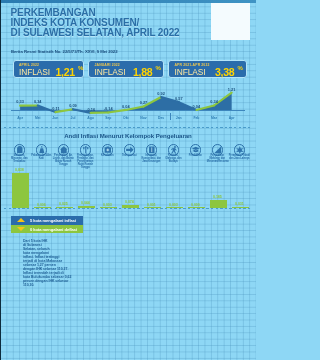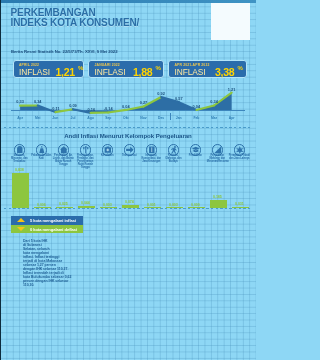--- a/index.html
+++ b/index.html
@@ -58,20 +58,21 @@
 <body>
 
 <div id="page">
   <div class="grid"></div>
   <div class="topband"></div>
   <div class="leftbar"></div>
 
   <div id="title">
     <div>PERKEMBANGAN</div>
     <div>INDEKS KOTA KONSUMEN/</div>
+    <div>DI SULAWESI SELATAN, APRIL 2022</div>
   </div>
   <div id="subtitle">Berita Resmi Statistik No. 22/5/73/Th. XXVI, 9 Mei 2022</div>
 
   <div id="qr"></div>
 
   <div class="ibox" style="left:12.5px;width:71.5px">
     <div class="per">APRIL 2022</div>
     <div class="lbl">INFLASI</div>
     <div class="val" style="left:42px">1,21</div>
     <div class="pct" style="left:64.5px">%</div>

